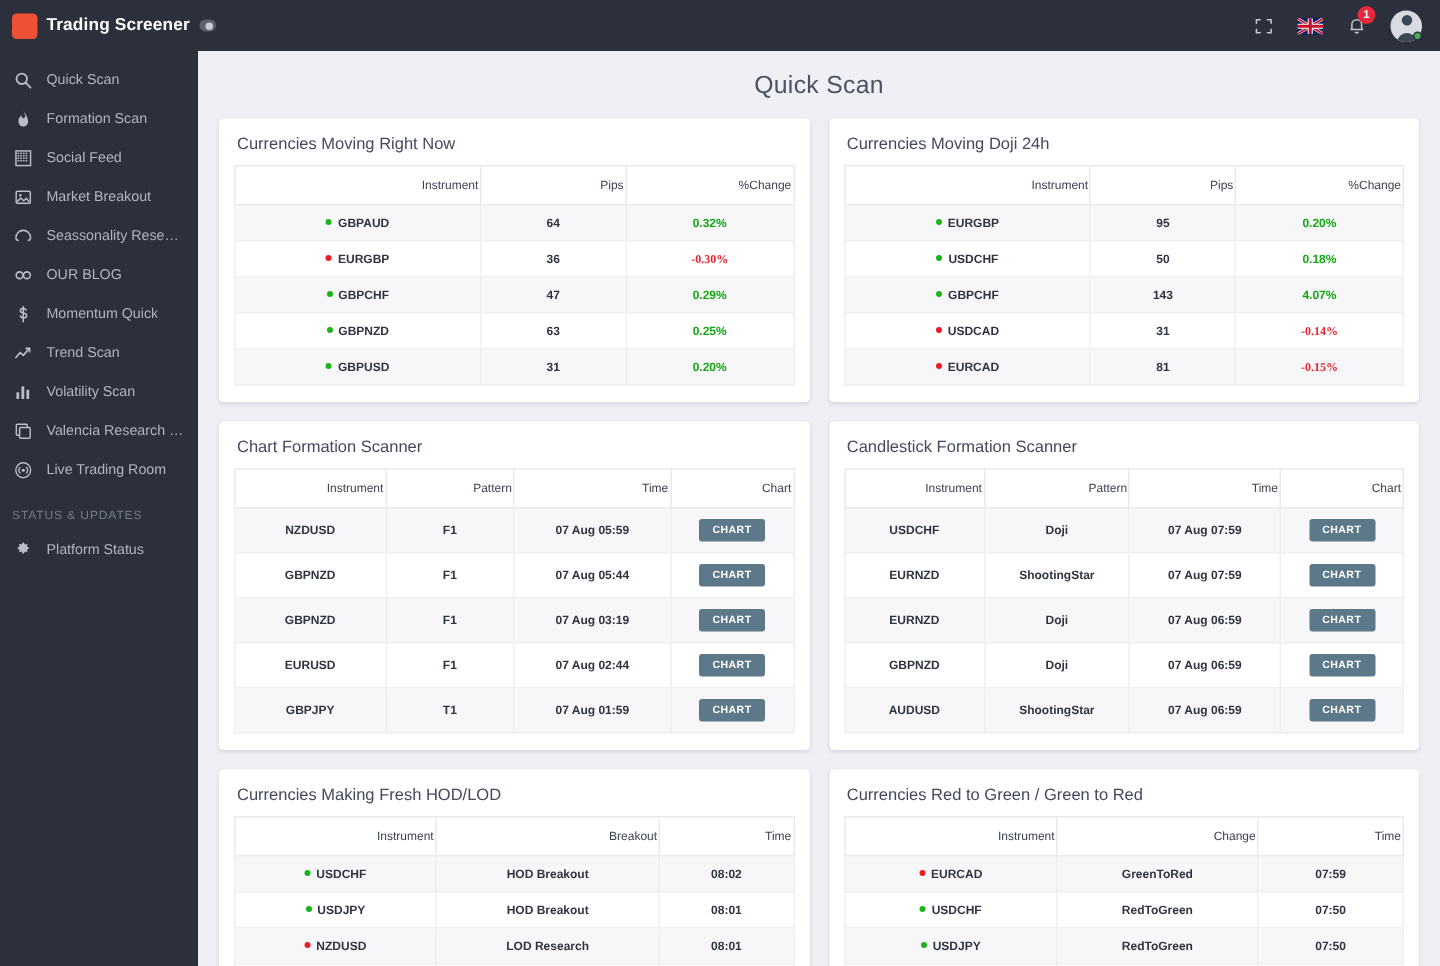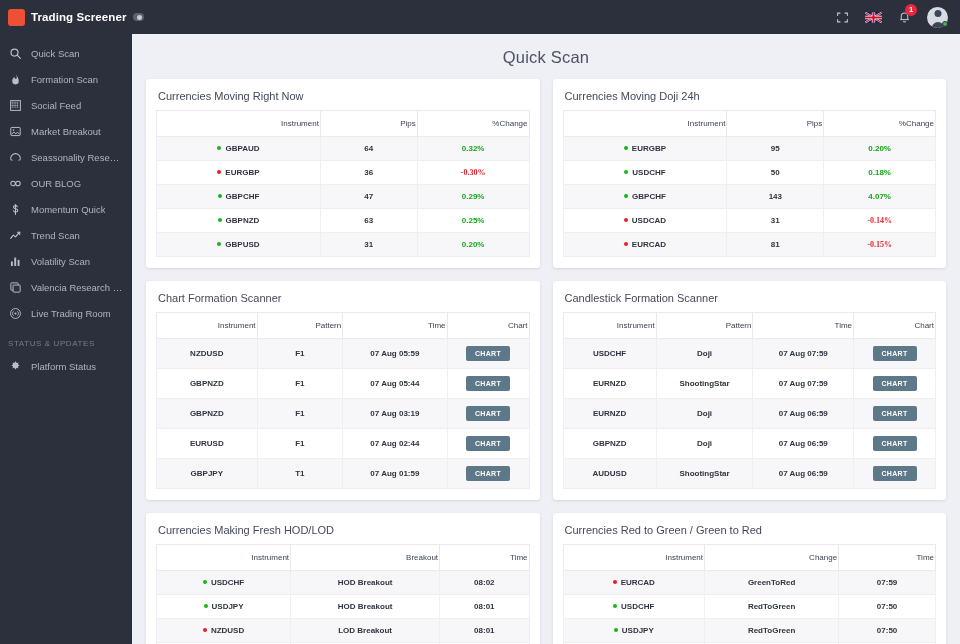--- a/index.html
+++ b/index.html
@@ -548,21 +548,21 @@
                   <td>HOD Breakout</td>
                   <td>08:02</td>
                 </tr>
               <tr>
                   <td><span class="dot up"></span><span>USDJPY</span></td>
                   <td>HOD Breakout</td>
                   <td>08:01</td>
                 </tr>
               <tr>
                   <td><span class="dot down"></span><span>NZDUSD</span></td>
-                  <td>LOD Breakout</td>
+                  <td>LOD Research</td>
                   <td>08:01</td>
                 </tr>
               <tr>
                   <td></td>
                   <td>LOD Breakout</td>
                   <td>07:54</td>
                 </tr>
 
             </tbody>
           </table>

